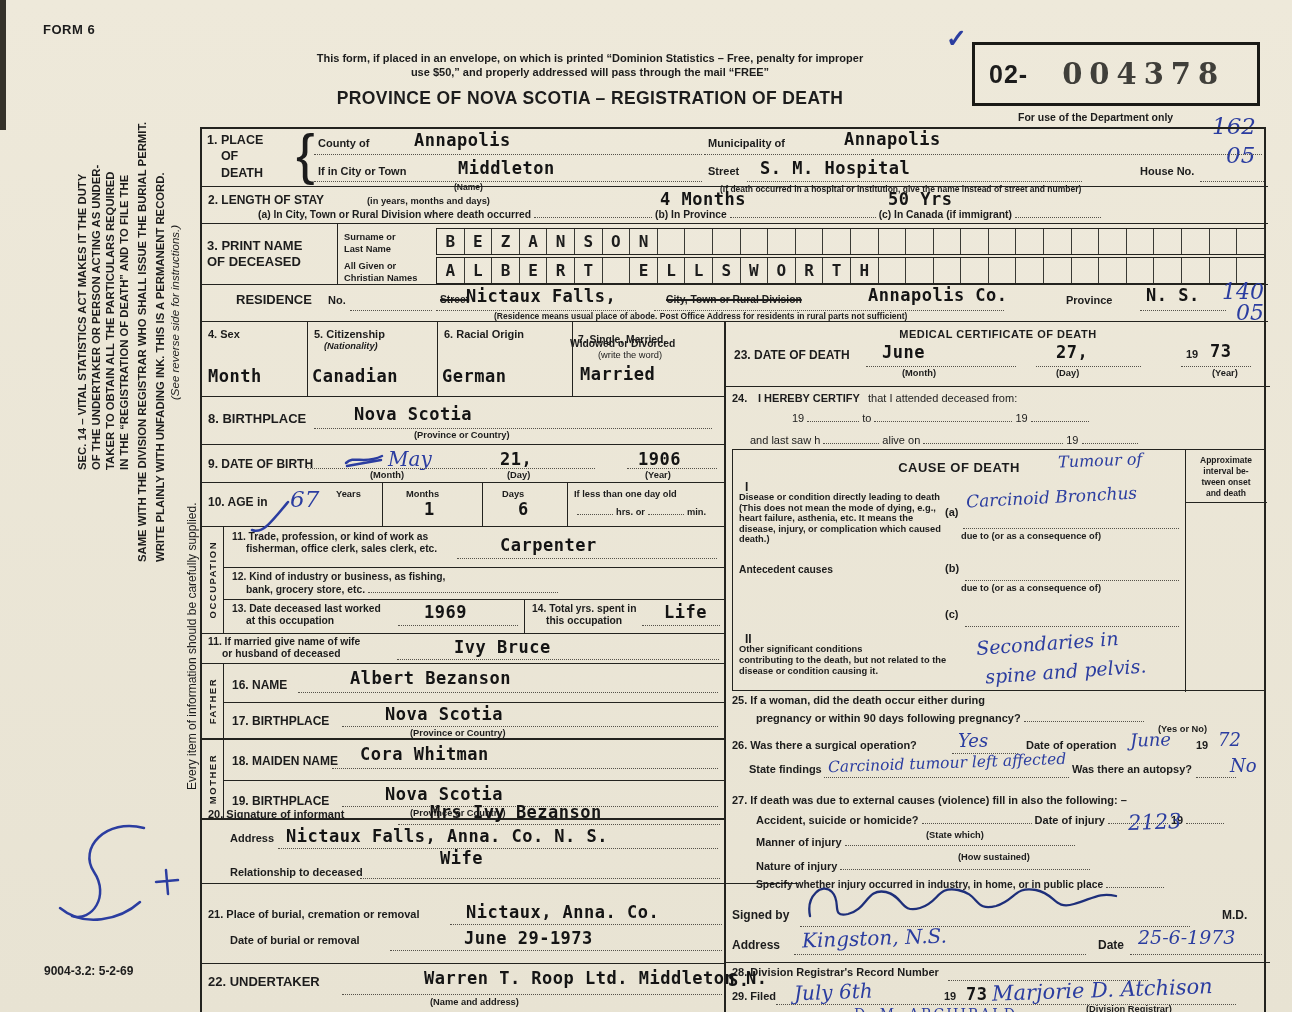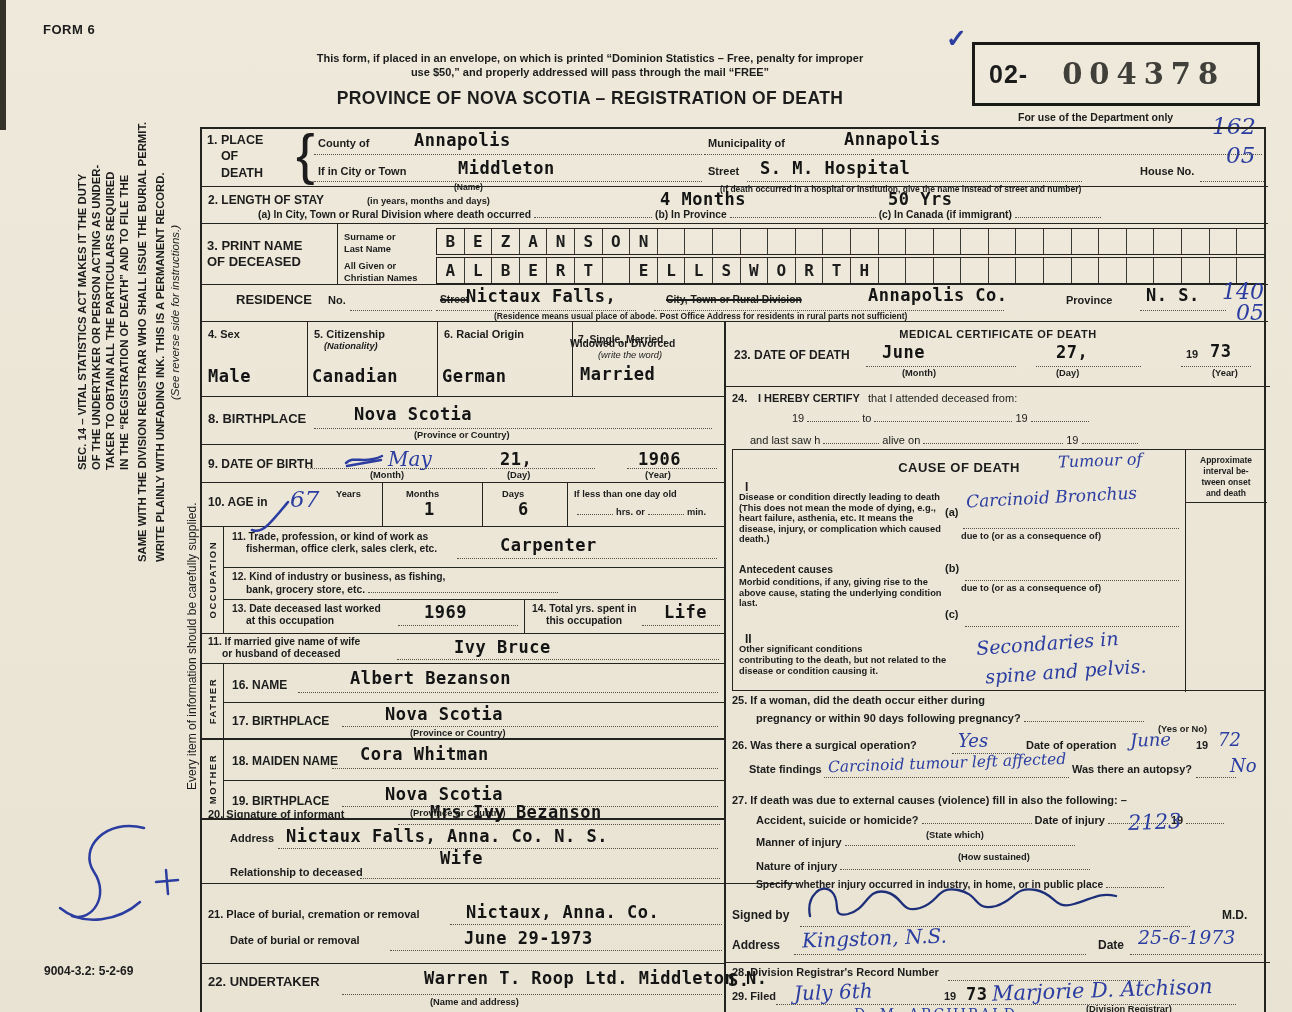--- a/index.html
+++ b/index.html
@@ -191,29 +191,29 @@
     <div class="a b f8" style="left:292px;top:26px">(Residence means usual place of abode. Post Office Address for residents in rural parts not sufficient)</div>
   </div>
 
   <div class="a" style="left:0;top:193px;width:522px;height:692px">
 
     <div class="a" style="left:0;top:0;width:522px;height:75px;border-bottom:1.6px solid #23231f">
       <div class="vl" style="left:105px;top:0;height:75px"></div>
       <div class="vl" style="left:235px;top:0;height:75px"></div>
       <div class="vl" style="left:370px;top:0;height:75px"></div>
       <div class="a b f11" style="left:6px;top:6px">4. Sex</div>
-      <div class="ty" style="left:6px;top:44px">Male</div>
+      <div class="ty" style="left:6px;top:44px">Month</div>
       <div class="a b f11" style="left:112px;top:6px">5. Citizenship</div>
       <div class="a b f9" style="left:122px;top:19px;font-style:italic">(Nationality)</div>
       <div class="ty" style="left:110px;top:44px">Canadian</div>
       <div class="a b f11" style="left:242px;top:6px">6. Racial Origin</div>
       <div class="ty" style="left:240px;top:44px">German</div>
       <div class="a b f10" style="left:376px;top:12px">7. Single, Married,</div>
       <div class="a b f10" style="left:368px;top:16px">Widowed or Divorced</div>
-      <div class="a f9" style="left:396px;top:28px;font-style:italic">(write the word)</div>
+      <div class="a f9" style="left:396px;top:28px;">(write the word)</div>
       <div class="ty" style="left:378px;top:42px">Married</div>
     </div>
 
     <div class="a" style="left:0;top:75px;width:522px;height:48px;border-bottom:1.6px solid #23231f">
       <div class="a b f13" style="left:6px;top:14px">8. BIRTHPLACE</div>
       <div class="ty" style="left:152px;top:7px">Nova Scotia</div>
       <div class="dl" style="left:112px;top:31px;width:398px"></div>
       <div class="a b f9" style="left:212px;top:33px">(Province or Country)</div>
     </div>
 
@@ -375,21 +375,20 @@
       <div class="hl" style="left:452px;top:52px;width:82px"></div>
       <div class="a b ctr f13" style="left:0;top:10px;width:452px;letter-spacing:.5px">CAUSE OF DEATH</div>
       <div class="hw" style="left:325px;top:1px;font-size:16px;transform:rotate(-2deg)">Tumour of</div>
       <div class="a b f12" style="left:12px;top:30px">I</div>
       <div class="a b f9 wrap" style="left:6px;top:42px;width:206px">Disease or condition directly leading to death (This does not mean the mode of dying, e.g., heart failure, asthenia, etc. It means the disease, injury, or complication which caused death.)</div>
       <div class="a b f11" style="left:212px;top:56px">(a)</div>
       <div class="hw" style="left:233px;top:37px;font-size:17px;transform:rotate(-3deg)">Carcinoid Bronchus</div>
       <div class="dl" style="left:230px;top:78px;width:216px"></div>
       <div class="a b f9" style="left:228px;top:81px">due to (or as a consequence of)</div>
       <div class="a b f10" style="left:6px;top:114px">Antecedent causes</div>
-      <div class="a b f9 wrap" style="left:6px;top:127px;width:206px">Morbid conditions, if any, giving rise to the above cause, stating the underlying condition last.</div>
       <div class="a b f11" style="left:212px;top:112px">(b)</div>
       <div class="dl" style="left:232px;top:130px;width:214px"></div>
       <div class="a b f9" style="left:228px;top:133px">due to (or as a consequence of)</div>
       <div class="a b f11" style="left:212px;top:158px">(c)</div>
       <div class="dl" style="left:232px;top:176px;width:214px"></div>
       <div class="a b f12" style="left:12px;top:182px">II</div>
       <div class="a b f9" style="left:6px;top:194px">Other significant conditions</div>
       <div class="a b f9 wrap" style="left:6px;top:205px;width:210px">contributing to the death, but not related to the disease or condition causing it.</div>
       <div class="hw" style="left:243px;top:182px;font-size:19px;transform:rotate(-4deg)">Secondaries in</div>
       <div class="hw" style="left:252px;top:210px;font-size:19px;transform:rotate(-4deg)">spine and pelvis.</div>

